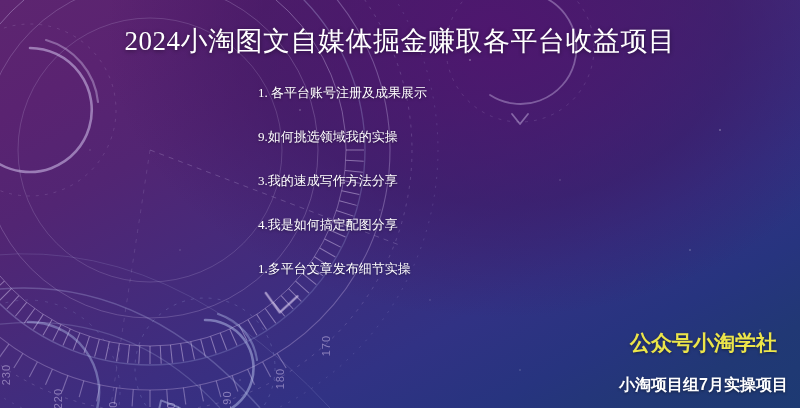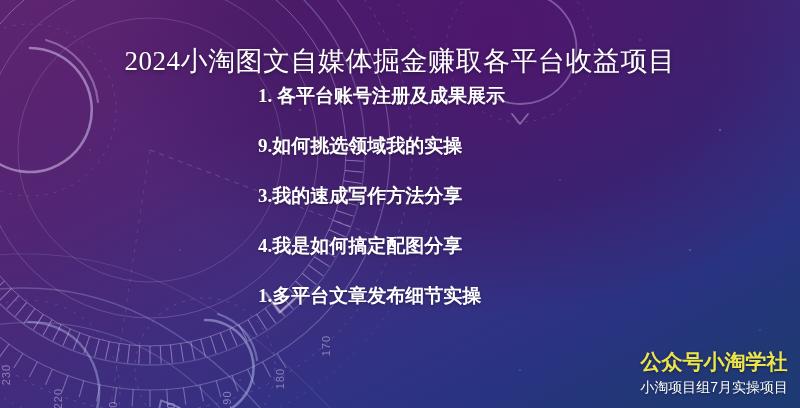--- a/index.html
+++ b/index.html
@@ -65,63 +65,61 @@
     top: 26px;
     text-align: center;
     font-family: "Liberation Serif", "DejaVu Serif", serif;
     font-size: 27px;
     line-height: 1.15;
     font-weight: 400;
     color: #ffffff;
     letter-spacing: .5px;
     text-shadow: 0 1px 4px rgba(0,0,0,.45);
     white-space: nowrap;
-    margin-top: 20px;
   }
 
   .agenda {
     position: absolute;
     left: 258px;
     top: 86px;
     width: 520px;
   }
   .agenda-item {
     font-family: "Liberation Serif", "DejaVu Serif", serif;
-    font-size: 19px;
+    font-size: 13px;
     line-height: 1;
     color: #ffffff;
     margin-bottom: 31px;
     white-space: nowrap;
     text-shadow: 0 1px 3px rgba(0,0,0,.4);
-    font-weight: bold;
   }
   .agenda-item:last-child { margin-bottom: 0; }
 
   .footer {
     position: absolute;
     right: 12px;
     bottom: 12px;
     text-align: center;
   }
   .footer-brand {
     font-family: "Liberation Serif", "DejaVu Serif", serif;
     font-size: 21px;
     font-weight: 700;
     color: #ece54a;
     line-height: 1.25;
     white-space: nowrap;
     text-shadow: 0 1px 3px rgba(0,0,0,.45);
   }
   .footer-sub {
     font-family: "Liberation Sans", sans-serif;
-    font-size: 14px;
-    font-weight: 400;
+    font-size: 16px;
+    font-weight: 700;
     color: #ffffff;
     line-height: 1.3;
-    margin-top: 3px;
+    margin-top: 19px;
     white-space: nowrap;
     text-shadow: 0 1px 3px rgba(0,0,0,.45);
   }
 </style>
 </head>
 <body>
 
 <div id="slide">
 
   <div class="deco">

